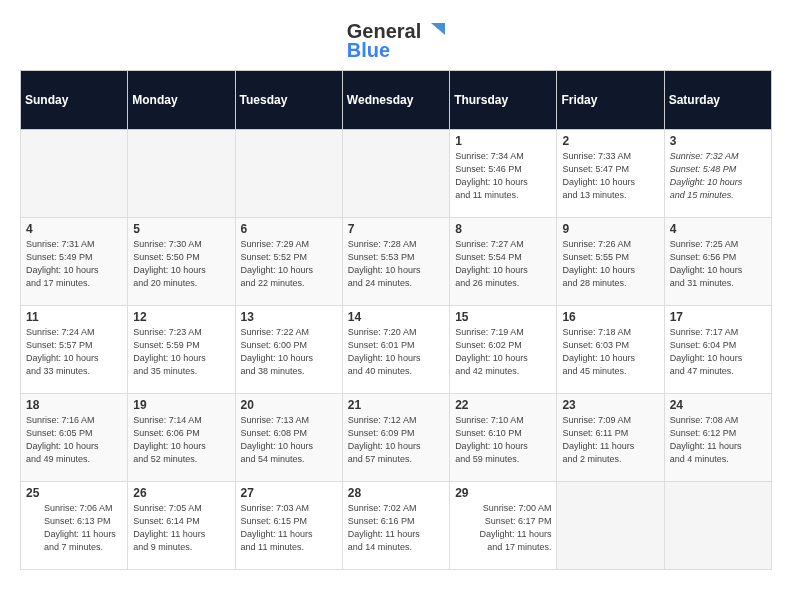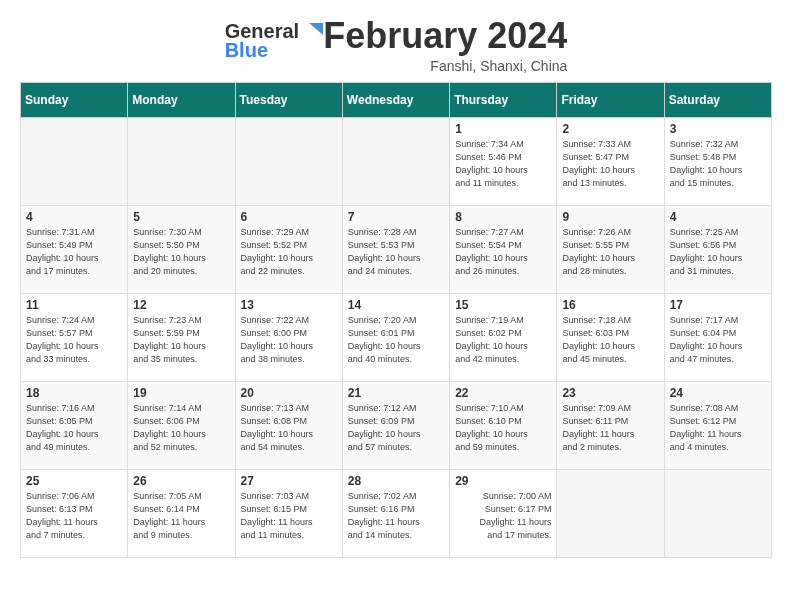--- a/index.html
+++ b/index.html
@@ -39,25 +39,25 @@
       font-size: 14px;
       color: #555;
       margin-top: 2px;
     }
     .calendar {
       width: 100%;
       border-collapse: collapse;
       table-layout: fixed;
     }
     .calendar th {
-      background-color: #0f766e;
+      background-color: #0f172a;
       color: #fff;
       font-size: 12px;
       font-weight: bold;
-      padding: 10px 4px;
+      padding: 22px 4px;
       text-align: left;
       border: 1px solid #ccc;
     }
     .calendar td {
       border: 1px solid #ddd;
       vertical-align: top;
       padding: 4px 5px;
       font-size: 9.5px;
       color: #333;
       height: 88px;
@@ -91,24 +91,20 @@
     <div style="display:flex;flex-direction:column;align-items:flex-start;">
       <div style="display:flex;align-items:center;">
         <span style="font-size:20px;font-weight:bold;color:#333;">General</span>
         <svg width="22" height="22" viewBox="0 0 22 22" style="margin-left:2px;">
           <polygon points="8,2 22,2 22,14" fill="#4a90d9"></polygon>
         </svg>
       </div>
       <span style="font-size:20px;font-weight:bold;color:#3b82f6;margin-top:-4px;">Blue</span>
     </div>
   </div>
-    <div class="title-block">
-      <div class="month-title">February 2024</div>
-      <div class="location">Fanshi, Shanxi, China</div>
-    </div>
   </div>
 
   <table class="calendar">
     <thead>
       <tr>
       <th>Sunday</th>
           <th>Monday</th>
           <th>Tuesday</th>
           <th>Wednesday</th>
           <th>Thursday</th>
@@ -131,21 +127,21 @@
           </td>
           <td>
             <span class="day-num">2</span>
             <div class="day-info" style="white-space: pre-line;">Sunrise: 7:33 AM
 Sunset: 5:47 PM
 Daylight: 10 hours
 and 13 minutes.</div>
           </td>
           <td>
             <span class="day-num">3</span>
-            <div class="day-info" style="white-space: pre-line;">Sunrise: 7:32 AM
+            <div class="day-info" style="white-space: pre-line; font-style: italic;">Sunrise: 7:32 AM
 Sunset: 5:48 PM
 Daylight: 10 hours
 and 15 minutes.</div>
           </td>
         </tr>
         <tr>
           <td>
             <span class="day-num">4</span>
             <div class="day-info" style="white-space: pre-line;">Sunrise: 7:31 AM
 Sunset: 5:49 PM
@@ -293,21 +289,21 @@
             <span class="day-num">24</span>
             <div class="day-info" style="white-space: pre-line;">Sunrise: 7:08 AM
 Sunset: 6:12 PM
 Daylight: 11 hours
 and 4 minutes.</div>
           </td>
         </tr>
         <tr>
           <td>
             <span class="day-num">25</span>
-            <div class="day-info" style="white-space: pre-line;">Sunrise: 7:06 AM
+            <div class="day-info" style="white-space: pre-line; margin-left: 18px;">Sunrise: 7:06 AM
 Sunset: 6:13 PM
 Daylight: 11 hours
 and 7 minutes.</div>
           </td>
           <td>
             <span class="day-num">26</span>
             <div class="day-info" style="white-space: pre-line;">Sunrise: 7:05 AM
 Sunset: 6:14 PM
 Daylight: 11 hours
 and 9 minutes.</div>

